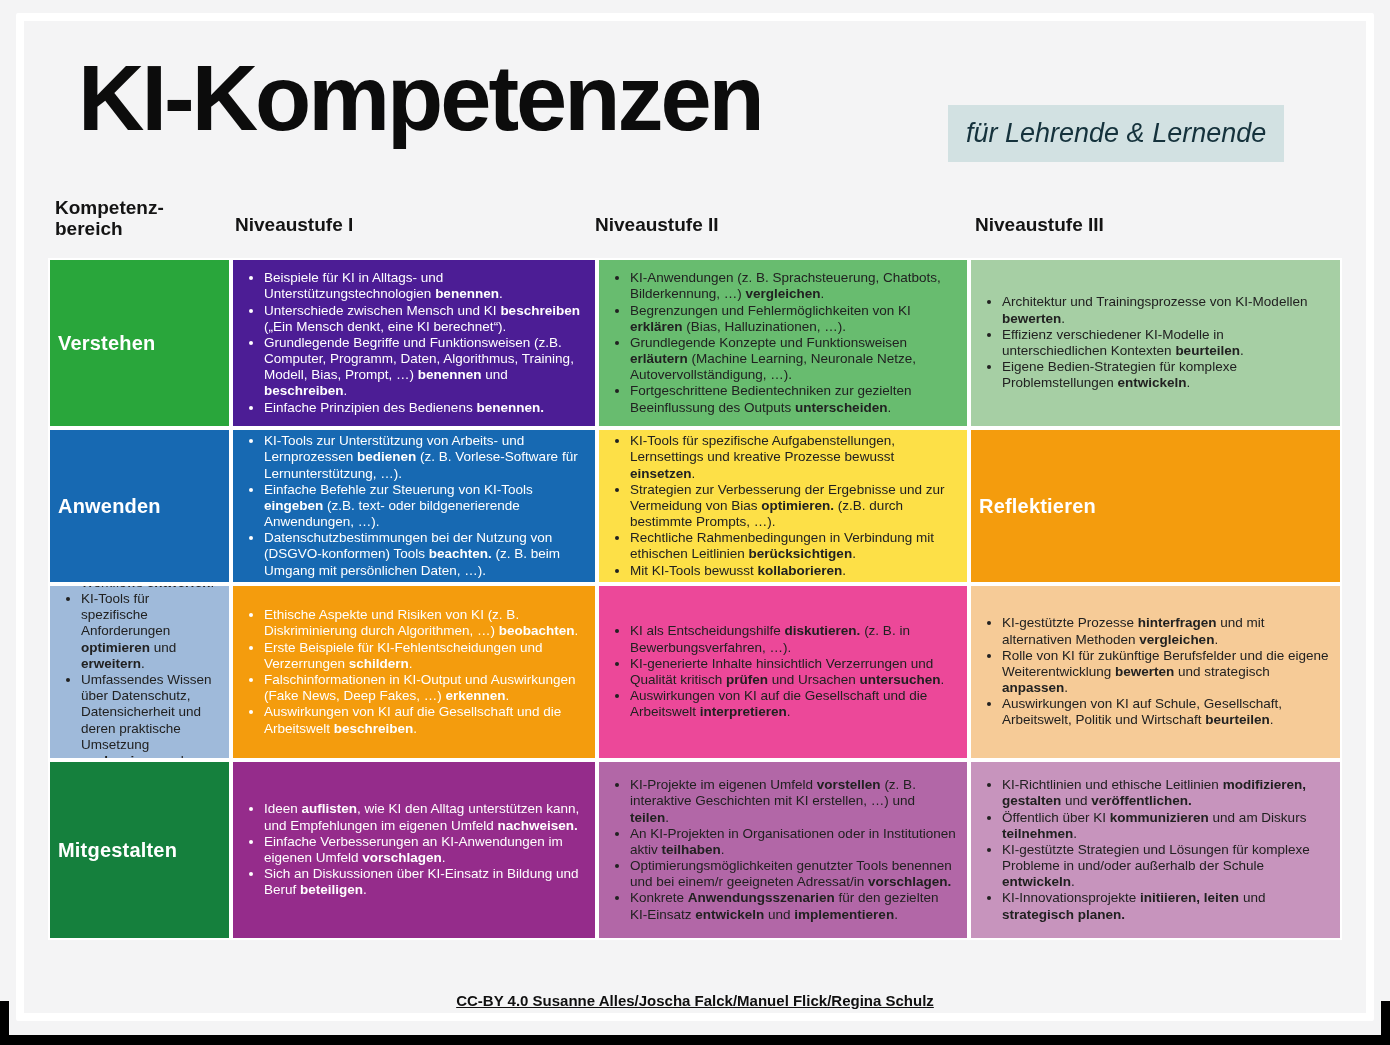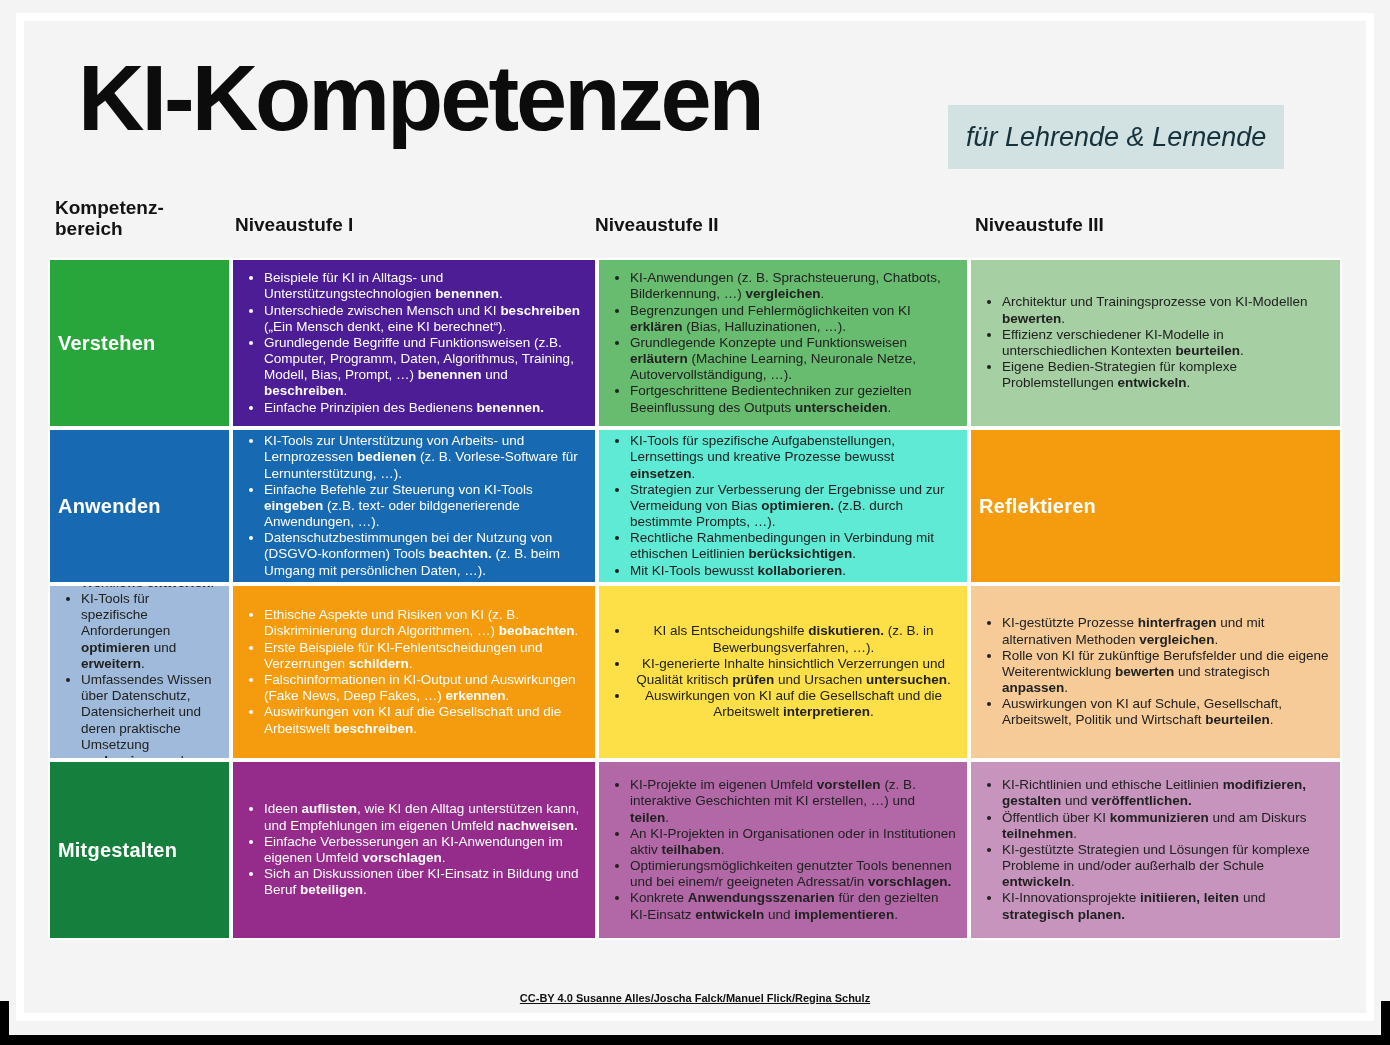--- a/index.html
+++ b/index.html
@@ -14,21 +14,21 @@
   .frame {
     position:absolute; left:16px; top:13px; right:16px; bottom:24px;
     border:8px solid #ffffff; border-radius:2px; pointer-events:none;
   }
   .title {
     position:absolute; left:78px; top:52px;
     font-size:92px; font-weight:bold; letter-spacing:-3px;
     color:#0c0c0c; line-height:1;
   }
   .badge {
-    position:absolute; left:948px; top:105px; height:64px;
+    position:absolute; left:948px; top:105px; height:57px;
     display:flex; align-items:center; padding:0 18px;
     background:#d2e1e2; font-size:27px; font-style:italic; color:#15323c;
   }
   .colhead { position:absolute; font-size:19px; font-weight:bold; color:#141414; line-height:1.12; }
   .ch-area { left:55px; top:197px; }
   .ch-1 { left:235px; top:214px; }
   .ch-2 { left:595px; top:214px; }
   .ch-3 { left:975px; top:214px; }
   .matrix {
     position:absolute; left:48px; top:258px; width:1294px; height:682px;
@@ -44,21 +44,21 @@
   .content-cell ul {
     margin:0; padding:4px 10px 4px 31px;
     font-size:13.5px; line-height:1.2; list-style:disc outside;
   }
   .content-cell li { margin:0; }
   .light-text { color:#ffffff; }
   .dark-text { color:#212121; }
   .content-cell b { font-weight:bold; }
   .footer {
     position:absolute; left:0; right:0; top:992px; text-align:center;
-    font-size:11px; font-weight:bold; text-decoration:underline; color:#101010;
+    font-size:15px; font-weight:bold; text-decoration:underline; color:#101010;
   }
   .edge-bottom { position:absolute; left:0; right:0; bottom:0; height:10px; background:#000; }
   .edge-left   { position:absolute; left:0;  bottom:0; width:9px; height:44px; background:#000; }
   .edge-right  { position:absolute; right:0; bottom:0; width:9px; height:44px; background:#000; }
 </style>
 </head>
 <body>
 
 <div class="page">
   <div class="frame"></div>
@@ -100,21 +100,21 @@
         </ul>
       </div>
       <div class="cell label-cell" style="background: rgb(23, 105, 178);">Anwenden</div>
       <div class="cell content-cell light-text" style="background: rgb(23, 105, 178);">
         <ul>
           <li>KI-Tools zur Unterstützung von Arbeits- und Lernprozessen <b>bedienen</b> (z. B. Vorlese-Software für Lernunterstützung, …).</li>
           <li>Einfache Befehle zur Steuerung von KI-Tools <b>eingeben</b> (z.B. text- oder bildgenerierende Anwendungen, …).</li>
           <li>Datenschutzbestimmungen bei der Nutzung von (DSGVO-konformen) Tools <b>beachten.</b> (z. B. beim Umgang mit persönlichen Daten, …).</li>
         </ul>
       </div>
-      <div class="cell content-cell dark-text" style="background: #5eead4;">
+      <div class="cell content-cell dark-text" style="background: #fde047;">
         <ul>
           <li>KI-Tools für spezifische Aufgabenstellungen, Lernsettings und kreative Prozesse bewusst <b>einsetzen</b>.</li>
           <li>Strategien zur Verbesserung der Ergebnisse und zur Vermeidung von Bias <b>optimieren.</b> (z.B. durch bestimmte Prompts, …).</li>
           <li>Rechtliche Rahmenbedingungen in Verbindung mit ethischen Leitlinien <b>berücksichtigen</b>.</li>
           <li>Mit KI-Tools bewusst <b>kollaborieren</b>.</li>
         </ul>
       </div>
       <div class="cell label-cell" style="background: rgb(244, 156, 13);">Reflektieren</div>
       <div class="cell content-cell dark-text" style="background: rgb(159, 186, 218);">
         <ul>
@@ -124,21 +124,21 @@
         </ul>
       </div>
       <div class="cell content-cell light-text" style="background: rgb(244, 156, 13);">
         <ul>
           <li>Ethische Aspekte und Risiken von KI (z. B. Diskriminierung durch Algorithmen, …) <b>beobachten</b>.</li>
           <li>Erste Beispiele für KI-Fehlentscheidungen und Verzerrungen <b>schildern</b>.</li>
           <li>Falschinformationen in KI-Output und Auswirkungen (Fake News, Deep Fakes, …) <b>erkennen</b>.</li>
           <li>Auswirkungen von KI auf die Gesellschaft und die Arbeitswelt <b>beschreiben</b>.</li>
         </ul>
       </div>
-      <div class="cell content-cell dark-text" style="background: #fde047; text-align: center;">
+      <div class="cell content-cell dark-text" style="background: #ec4899;">
         <ul>
           <li>KI als Entscheidungshilfe <b>diskutieren.</b> (z. B. in Bewerbungsverfahren, …).</li>
           <li>KI-generierte Inhalte hinsichtlich Verzerrungen und Qualität kritisch <b>prüfen</b> und Ursachen <b>untersuchen</b>.</li>
           <li>Auswirkungen von KI auf die Gesellschaft und die Arbeitswelt <b>interpretieren</b>.</li>
         </ul>
       </div>
       <div class="cell content-cell dark-text" style="background: rgb(246, 203, 151);">
         <ul>
           <li>KI-gestützte Prozesse <b>hinterfragen</b> und mit alternativen Methoden <b>vergleichen</b>.</li>
           <li>Rolle von KI für zukünftige Berufsfelder und die eigene Weiterentwicklung <b>bewerten</b> und strategisch <b>anpassen</b>.</li>

